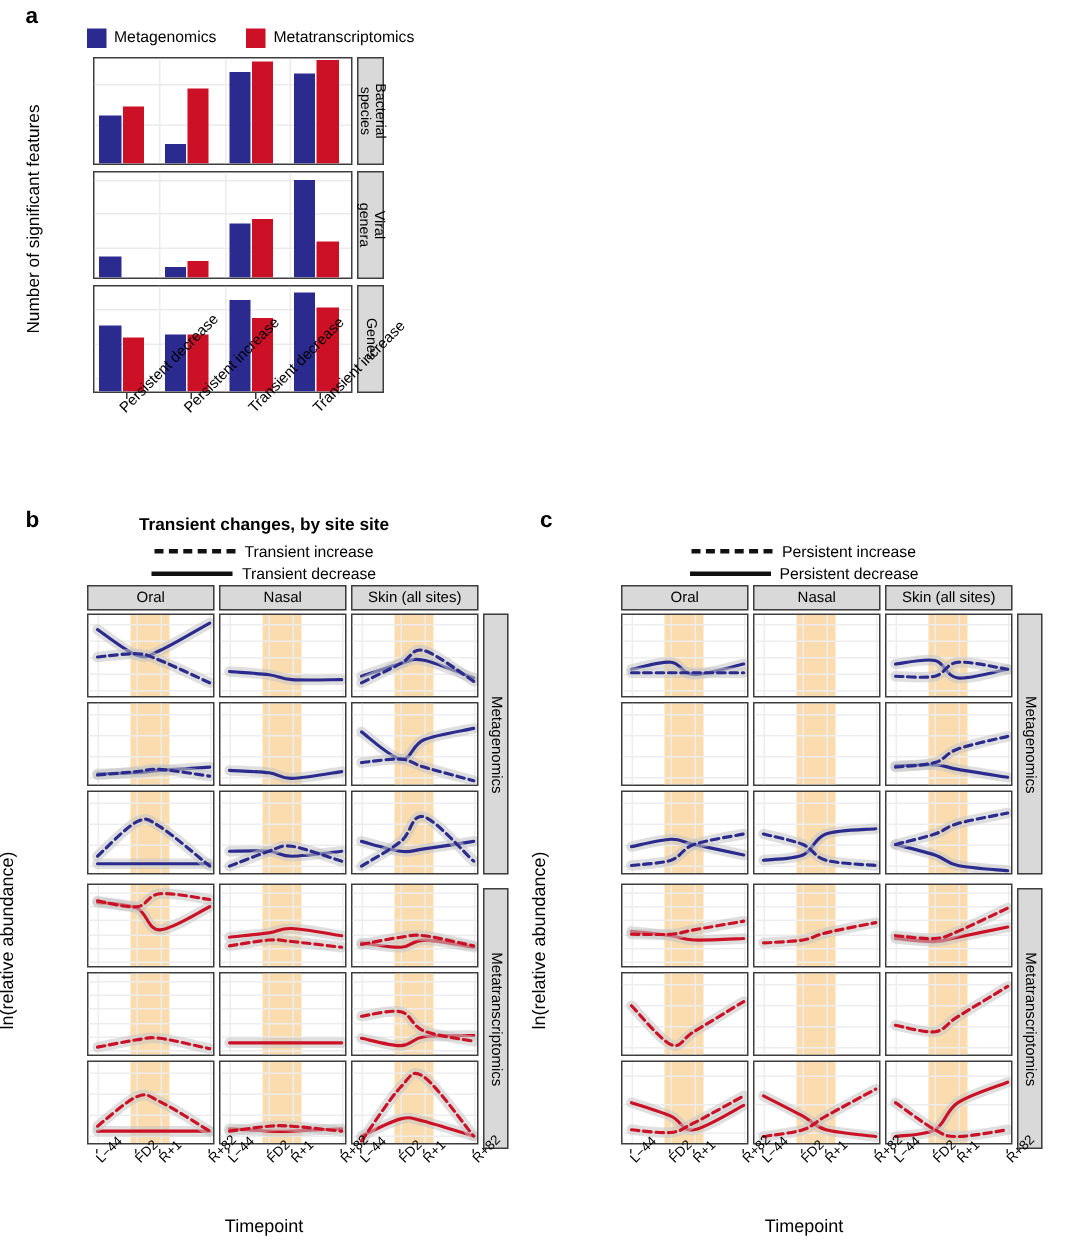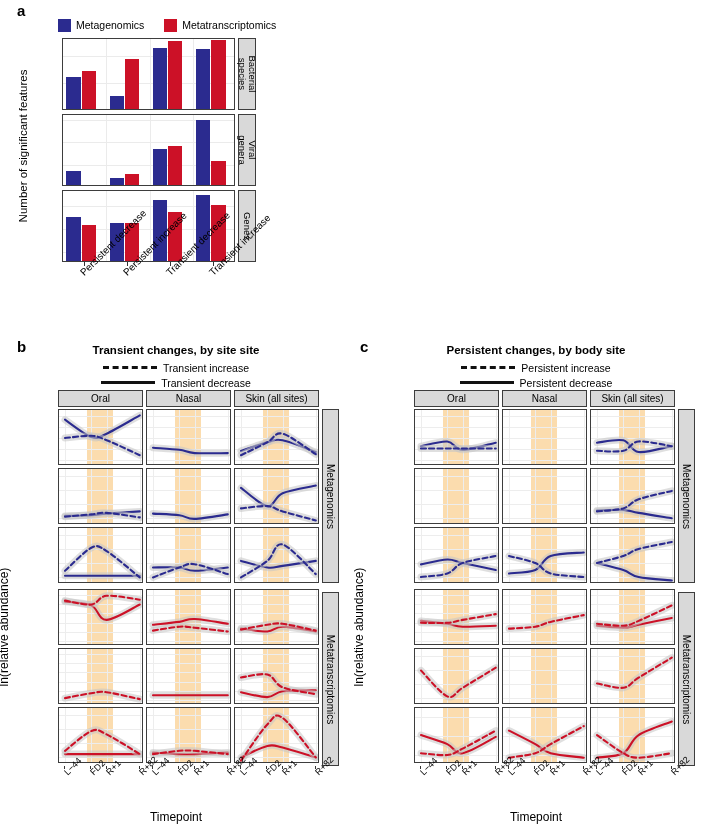--- a/index.html
+++ b/index.html
@@ -609,21 +609,20 @@
       <div class="xlab" style="left: 221.6px; top: 4px;">R+1</div>
       <div class="xtkm" style="left: 256.75px; top: 0px;"></div>
       <div class="xlab" style="left: 254.75px; top: 4px;">R+82</div>
     </div>
   <div class="bc-xtitle" id="b-xtitle" style="top: 480px;">Timepoint</div>
   <div class="bc-ytitle" id="b-ytitle" style="left: -55px; top: 290px;">ln(relative abundance)</div>
 </div>
 
 <div class="panel-letter" id="c-letter">c</div>
 <div class="bc" id="panel-c">
-  <div class="bc-title">Persistent changes, by body site</div>
   <div class="bc-legend">
     <div class="bc-leg-row">
       <span class="leg-dash"></span>
       <span>Persistent increase</span>
     </div>
     <div class="bc-leg-row">
       <span class="leg-solid"></span>
       <span>Persistent decrease</span>
     </div>
   </div>

